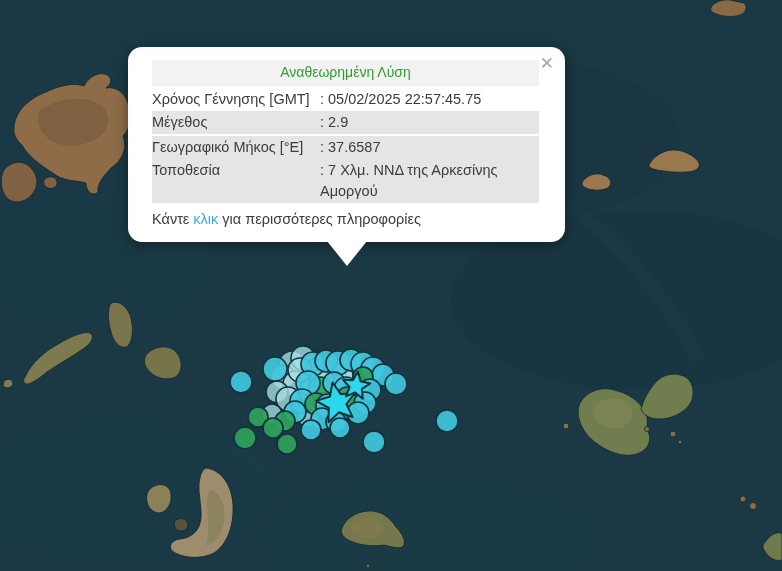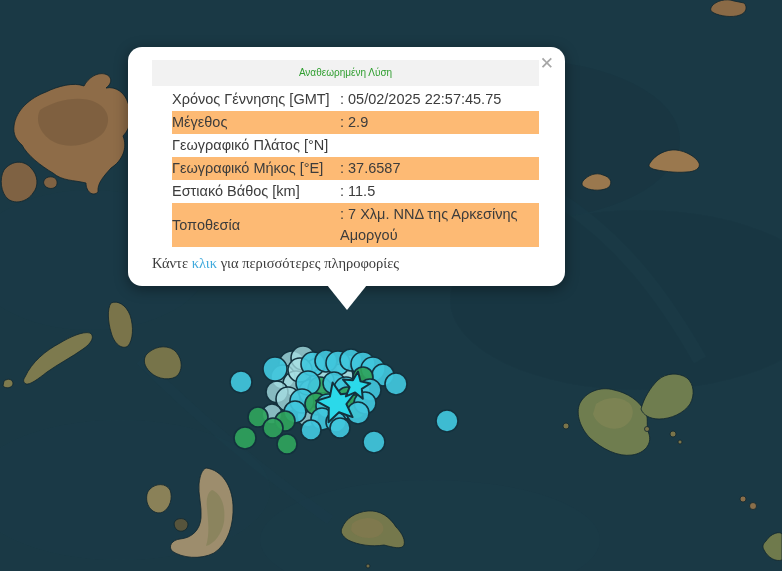--- a/index.html
+++ b/index.html
@@ -24,27 +24,27 @@
     border-left:20px solid transparent;border-right:20px solid transparent;
     border-top:25px solid #ffffff;margin-top:-1px;
   }
   .popup-close{
     position:absolute;top:6px;right:9px;background:none;border:none;padding:2px;
     color:#a6a6a6;font-size:17px;font-weight:bold;line-height:1;cursor:pointer;
     font-family:"Liberation Sans","DejaVu Sans",sans-serif;
   }
   .popup-title{
     background:#f2f2f2;text-align:center;color:#2f9e2f;
-    font-size:10px;padding:2px 0 3px 0;margin-bottom:2px;
-  }
-  .row{display:flex;align-items:center;padding:1px 0;margin-left:20px;}
-  .row.alt{background:#fdba74;}
+    font-size:14px;padding:2px 0 3px 0;margin-bottom:2px;
+  }
+  .row{display:flex;align-items:flex-start;padding:1px 0;}
+  .row.alt{background:#e5e5e5;}
   .row .lbl{width:168px;flex:0 0 168px;}
   .row .val{flex:1;}
-  .popup-footer{margin-top:6px;font-family:Liberation Serif, serif;}
+  .popup-footer{margin-top:6px;}
   .popup-footer a{color:#3fa9dc;text-decoration:none;cursor:pointer;}
 </style>
 </head>
 <body>
 
 <div class="stage">
 
   <svg width="782" height="571" viewBox="0 0 782 571">
 
     <rect x="0" y="0" width="782" height="571" fill="#1A3945"></rect>
@@ -177,30 +177,25 @@
 
     <div class="row">
       <span class="lbl">Χρόνος Γέννησης [GMT]</span>
       <span class="val">: 05/02/2025 22:57:45.75</span>
     </div>
     <div class="row alt">
       <span class="lbl">Μέγεθος</span>
       <span class="val">: 2.9</span>
     </div>
     <div class="row">
-      <span class="lbl">Γεωγραφικό Πλάτος [°N]</span>
     </div>
     <div class="row alt">
       <span class="lbl">Γεωγραφικό Μήκος [°E]</span>
       <span class="val">: 37.6587</span>
     </div>
-    <div class="row">
-      <span class="lbl">Εστιακό Βάθος [km]</span>
-      <span class="val">: 11.5</span>
-    </div>
     <div class="row alt">
       <span class="lbl">Τοποθεσία</span>
       <span class="val">: 7 Χλμ. ΝΝΔ της Αρκεσίνης Αμοργού</span>
     </div>
 
     <div class="popup-footer">
       <span>Κάντε </span><a>κλικ</a><span> για περισσότερες πληροφορίες</span>
     </div>
   </div>
 </div>

